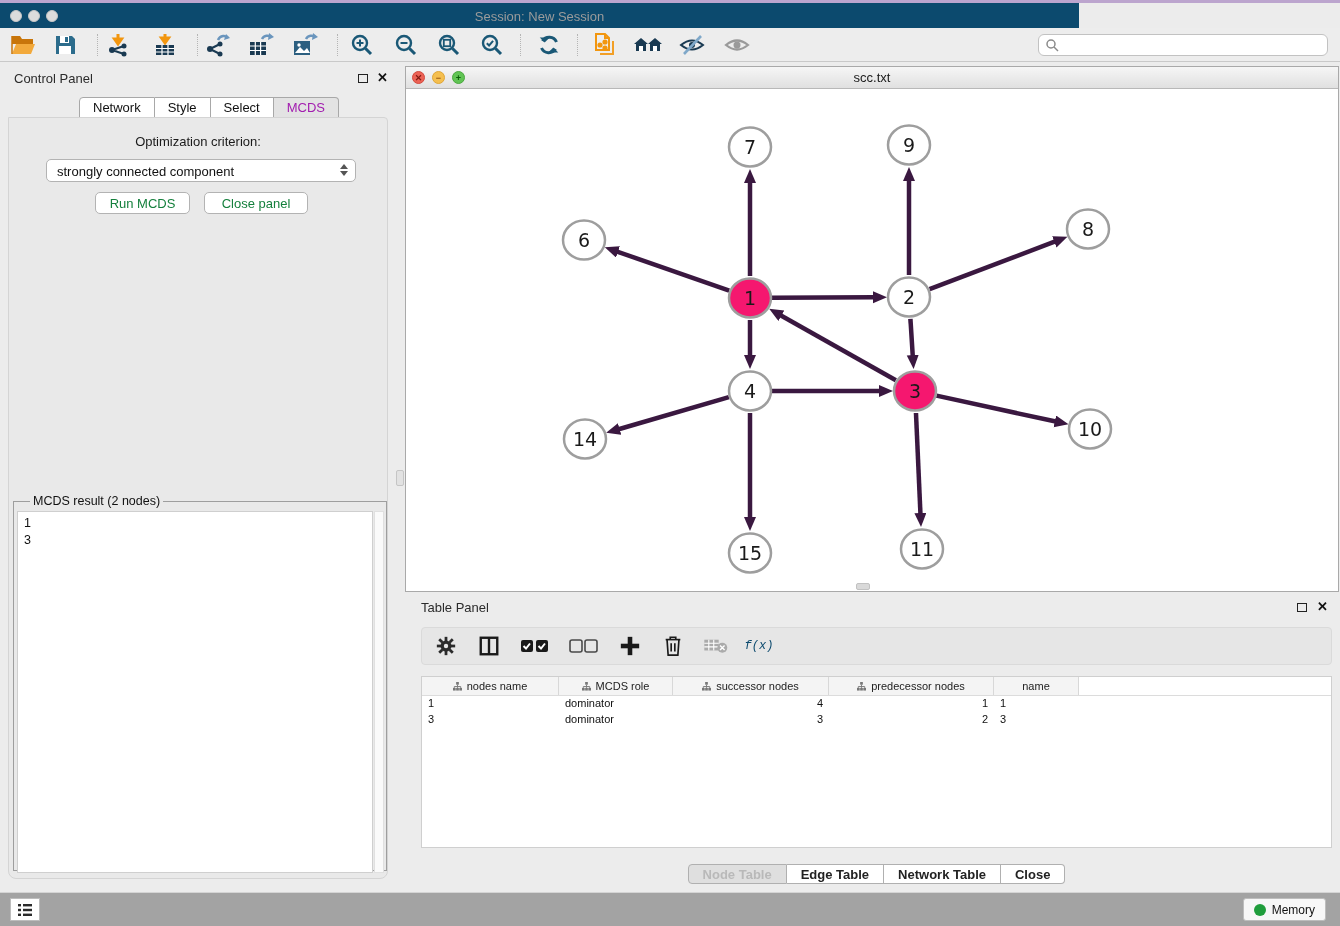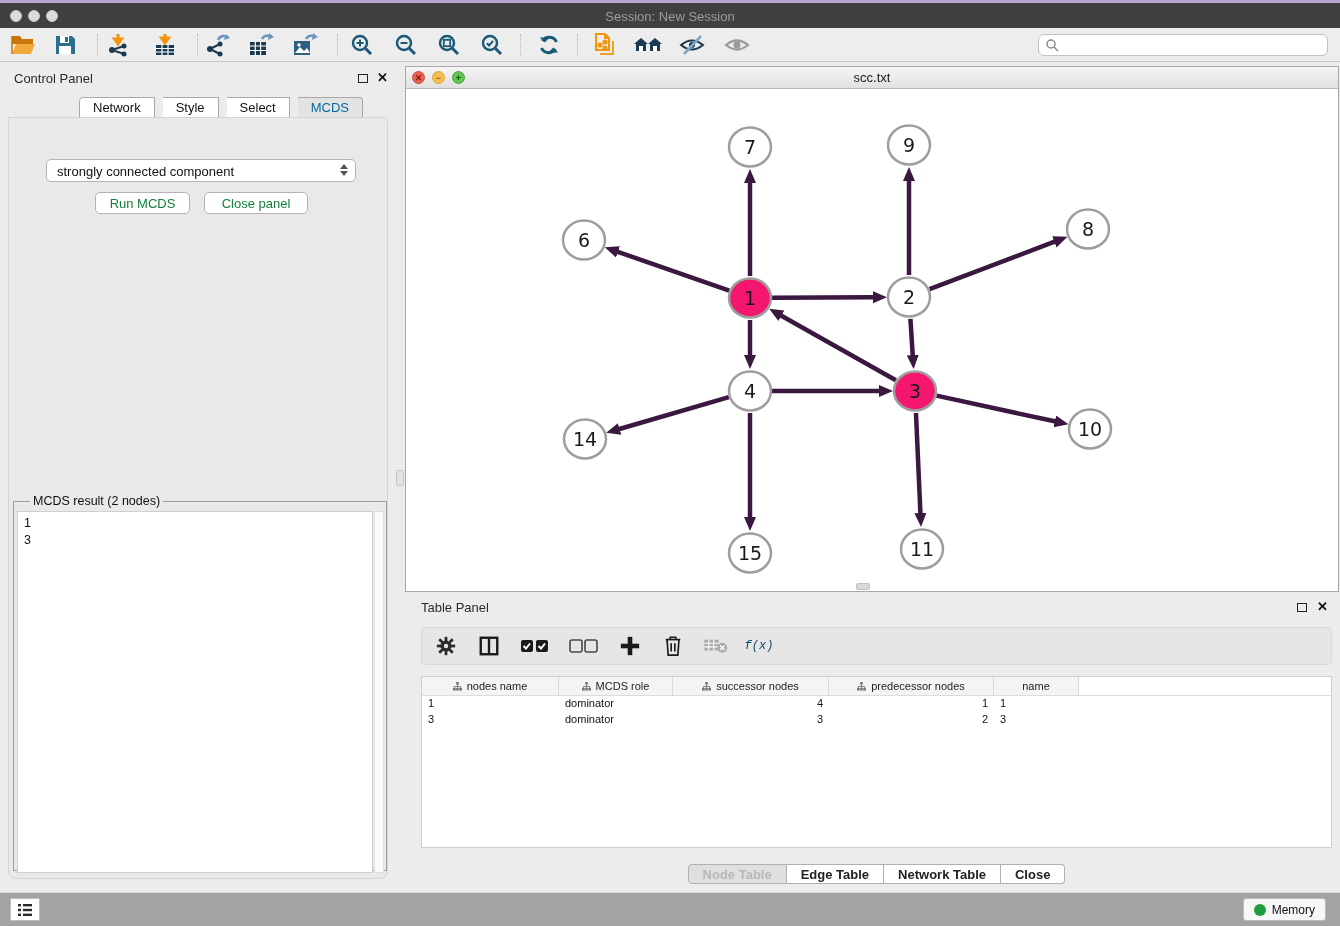--- a/index.html
+++ b/index.html
@@ -2,48 +2,48 @@
 <html><head>
 <meta charset="utf-8">
 <style>
   * { margin:0; padding:0; box-sizing:border-box; }
   html,body { width:1340px; height:926px; overflow:hidden;
     font-family:"Liberation Sans", sans-serif; background:#ECECEC; }
   .abs { position:absolute; }
 
   
   #purple-edge { left:0; top:0; width:1340px; height:3px; background:#BCA5CE; }
-  #titlebar { left:0; top:3px; width:1340px; height:25px; background:#404040; }
+  #titlebar { left:0; top:3px; width:1079px; height:25px; background:#0c4a6e; }
   .traffic-dot { width:12px; height:12px; border-radius:50%; background:#DCDCDC;
     border:1px solid #C6C6C6; top:7px; }
   #window-title { width:100%; text-align:center; top:6px; font-size:13px; color:#9B9B9B; }
 
   #toolbar { left:0; top:28px; width:1340px; height:34px; background:#EDEDED;
     border-bottom:1px solid #C9C9C9; }
   .tb-icon { top:4px; width:30px; height:26px; display:flex; align-items:center;
     justify-content:center; }
   .tb-sep { top:6px; width:1px; height:22px; border-left:1px dotted #B5B5B5; }
   #search-box { right:12px; top:6px; width:290px; height:22px; background:#fff;
     border:1px solid #C2C2C2; border-radius:6px; display:flex; align-items:center;
     padding-left:6px; gap:4px; }
   #search-input { border:none; outline:none; flex:1; font-size:12px; height:18px;
     font-family:"Liberation Sans",sans-serif; background:transparent; }
 
   
   #control-panel { left:0; top:62px; width:396px; height:824px; background:#ECECEC; }
   #cp-title { left:14px; top:9px; font-size:13px; color:#2b2b2b; }
   .panel-float { width:10px; height:9px; border:1.5px solid #222; top:12px; }
   .panel-close { font-size:13px; font-weight:bold; color:#111; top:8px; }
-  .tab-row { display:flex;gap:8px; }
+  .tab-row { display:flex; }
   #cp-tabs { left:79px; top:35px; }
   .tab { height:21px; padding:0 13px; font-size:13px; background:#FFFFFF;
     border:1px solid #A8A8A8; border-left:none; display:flex; align-items:center;
     color:#111; }
   .tab:first-child { border-left:1px solid #A8A8A8; border-radius:4px 0 0 0; }
-  .tab.disabled-sel { background:#E3E3E3; color:#0369a1; border-radius:0 4px 0 0; }
+  .tab.disabled-sel { background:#E3E3E3; color:#a21caf; border-radius:0 4px 0 0; }
   #cp-content { left:8px; top:55px; width:380px; height:762px; background:#E9E9E9;
     border:1px solid #D4D4D4; border-radius:0 4px 8px 8px; }
   #opt-label { width:100%; text-align:center; top:16px; font-size:13px; color:#1a1a1a; }
   #criterion-select { left:37px; top:41px; width:310px; height:23px; background:#fff;
     border:1px solid #B3B3B3; border-radius:5px; display:flex; align-items:center;
     padding:1px 24px 0 10px; font-size:13px; color:#111; }
   .stepper { position:absolute; right:7px; top:4px; display:flex; flex-direction:column; gap:2px; }
   .tri-up { width:0; height:0; border-left:4px solid transparent; border-right:4px solid transparent;
     border-bottom:5px solid #555; }
   .tri-dn { width:0; height:0; border-left:4px solid transparent; border-right:4px solid transparent;
@@ -266,20 +266,21 @@
   <div id="cp-title" class="abs">Control Panel</div>
   <div class="abs panel-float" style="right:28px"></div>
   <div class="abs panel-close" style="right:8px">✕</div>
   <div id="cp-tabs" class="abs tab-row">
     <div class="tab">Network</div>
     <div class="tab">Style</div>
     <div class="tab">Select</div>
     <div class="tab disabled-sel">MCDS</div>
   </div>
   <div id="cp-content" class="abs">
+    <div id="opt-label" class="abs">Optimization criterion:</div>
     <div id="criterion-select" class="abs">
       <span>strongly connected component</span>
       <span class="stepper">
           <span class="tri-up"></span>
           <span class="tri-dn"></span>
         </span>
     </div>
     <button id="run-btn" class="abs cp-btn">Run MCDS</button>
     <button id="close-btn" class="abs cp-btn">Close panel</button>
     <fieldset id="result-box" class="abs">

